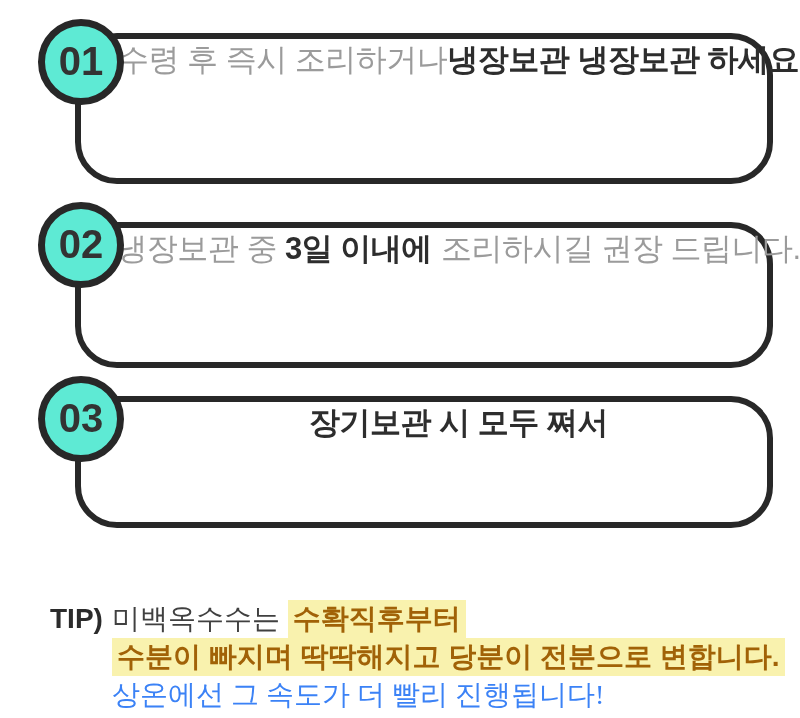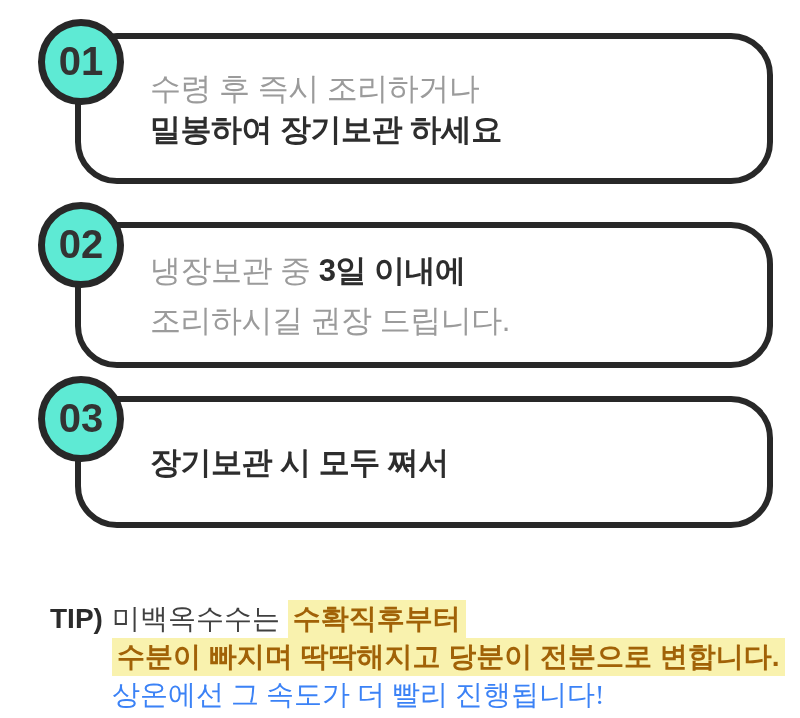--- a/index.html
+++ b/index.html
@@ -19,21 +19,21 @@
   
   .step-box {
     position: absolute;
     left: 75px;
     width: 698px;
     box-sizing: border-box;
     border: 6px solid #282828;
     border-radius: 42px;
     background: #ffffff;
     display: flex;
-    flex-direction: column;
+    flex-direction: row;
     justify-content: center;
     padding-left: 69px;
   }
   .step-box.b1 { top: 33px;  height: 151px; }
   .step-box.b2 { top: 222px; height: 146px; gap: 9px; }
   .step-box.b3 { top: 396px; height: 132px; gap: 12px; }
 
   .box-line {
     margin: 0;
     font-size: 31px;
@@ -106,21 +106,21 @@
 </head>
 <body>
 
 <div class="canvas">
 
   <div class="badge g1">
     <span class="badge-num">01</span>
   </div>
   <div class="step-box b1">
     <p class="box-line"><span class="t-gray">수령 후 즉시 조리하거나</span></p>
-    <p class="box-line"><span class="t-bold">밀봉하여 장기보관 하세요</span></p>
+    <p class="box-line"><span class="t-bold">냉장보관 냉장보관 하세요</span></p>
   </div>
 
   <div class="badge g2">
     <span class="badge-num">02</span>
   </div>
   <div class="step-box b2">
     <p class="box-line"><span class="t-gray">냉장보관 중 </span><span class="t-bold">3일 이내에</span></p>
     <p class="box-line"><span class="t-gray">조리하시길 권장 드립니다.</span></p>
   </div>
 

